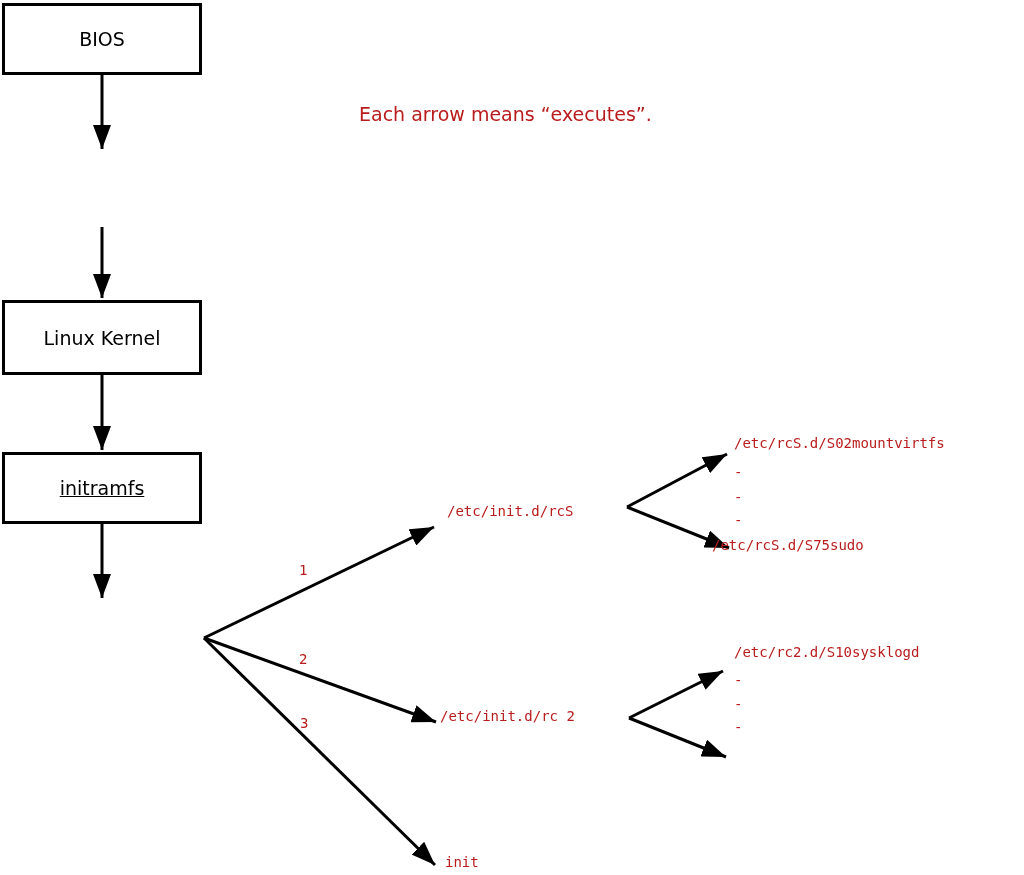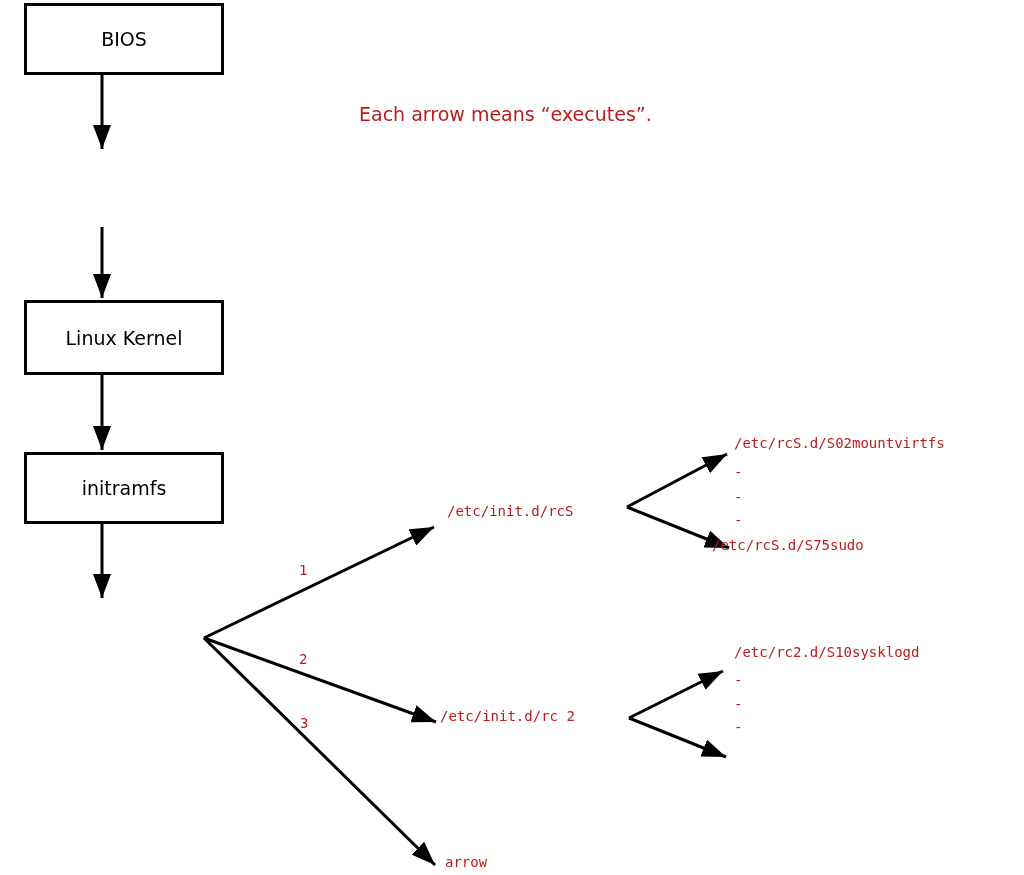--- a/index.html
+++ b/index.html
@@ -24,21 +24,20 @@
     left: 2px;
     width: 194px;
     border: 3px solid #000000;
     background: #ffffff;
     display: flex;
     align-items: center;
     justify-content: center;
     font-family: "DejaVu Sans", "Liberation Sans", sans-serif;
     font-size: 19px;
     color: #000000;
-    margin-left: 22px;
   }
   .txt {
     position: absolute;
     color: #b91c1c;
     line-height: 22px;
     white-space: pre;
   }
   .mono {
     font-family: "DejaVu Sans Mono", "Liberation Mono", monospace;
     font-size: 14px;
@@ -81,31 +80,31 @@
   </svg>
 
   <div class="txt sans" style="left:359px; top:103px;">Each arrow means “executes”.</div>
 
   <div class="box" style="top:3px;   height:66px;">
     <span>BIOS</span>
   </div>
   <div class="box" style="top:300px; height:69px;">
     <span>Linux Kernel</span>
   </div>
-  <div class="box" style="top:452px; height:66px;">
+  <div class="box" style="top:452px; height:66px;text-decoration:underline;">
     <span>initramfs</span>
   </div>
 
   <div class="txt mono" style="left:299px; top:559px;">1</div>
   <div class="txt mono" style="left:299px; top:648px;">2</div>
   <div class="txt mono" style="left:300px; top:712px;">3</div>
 
   <div class="txt mono" style="left:447px; top:500px;">/etc/init.d/rcS</div>
   <div class="txt mono" style="left:440px; top:705px;">/etc/init.d/rc 2</div>
-  <div class="txt mono" style="left:445px; top:851px;">arrow</div>
+  <div class="txt mono" style="left:445px; top:851px;">init</div>
 
   <div class="txt mono" style="left:734px; top:432px;">/etc/rcS.d/S02mountvirtfs</div>
   <div class="txt mono" style="left:734px; top:461px;">-</div>
   <div class="txt mono" style="left:734px; top:486px;">-</div>
   <div class="txt mono" style="left:734px; top:509px;">-</div>
   <div class="txt mono" style="left:712px; top:534px;">/etc/rcS.d/S75sudo</div>
 
   <div class="txt mono" style="left:734px; top:641px;">/etc/rc2.d/S10sysklogd</div>
   <div class="txt mono" style="left:734px; top:669px;">-</div>
   <div class="txt mono" style="left:734px; top:693px;">-</div>

